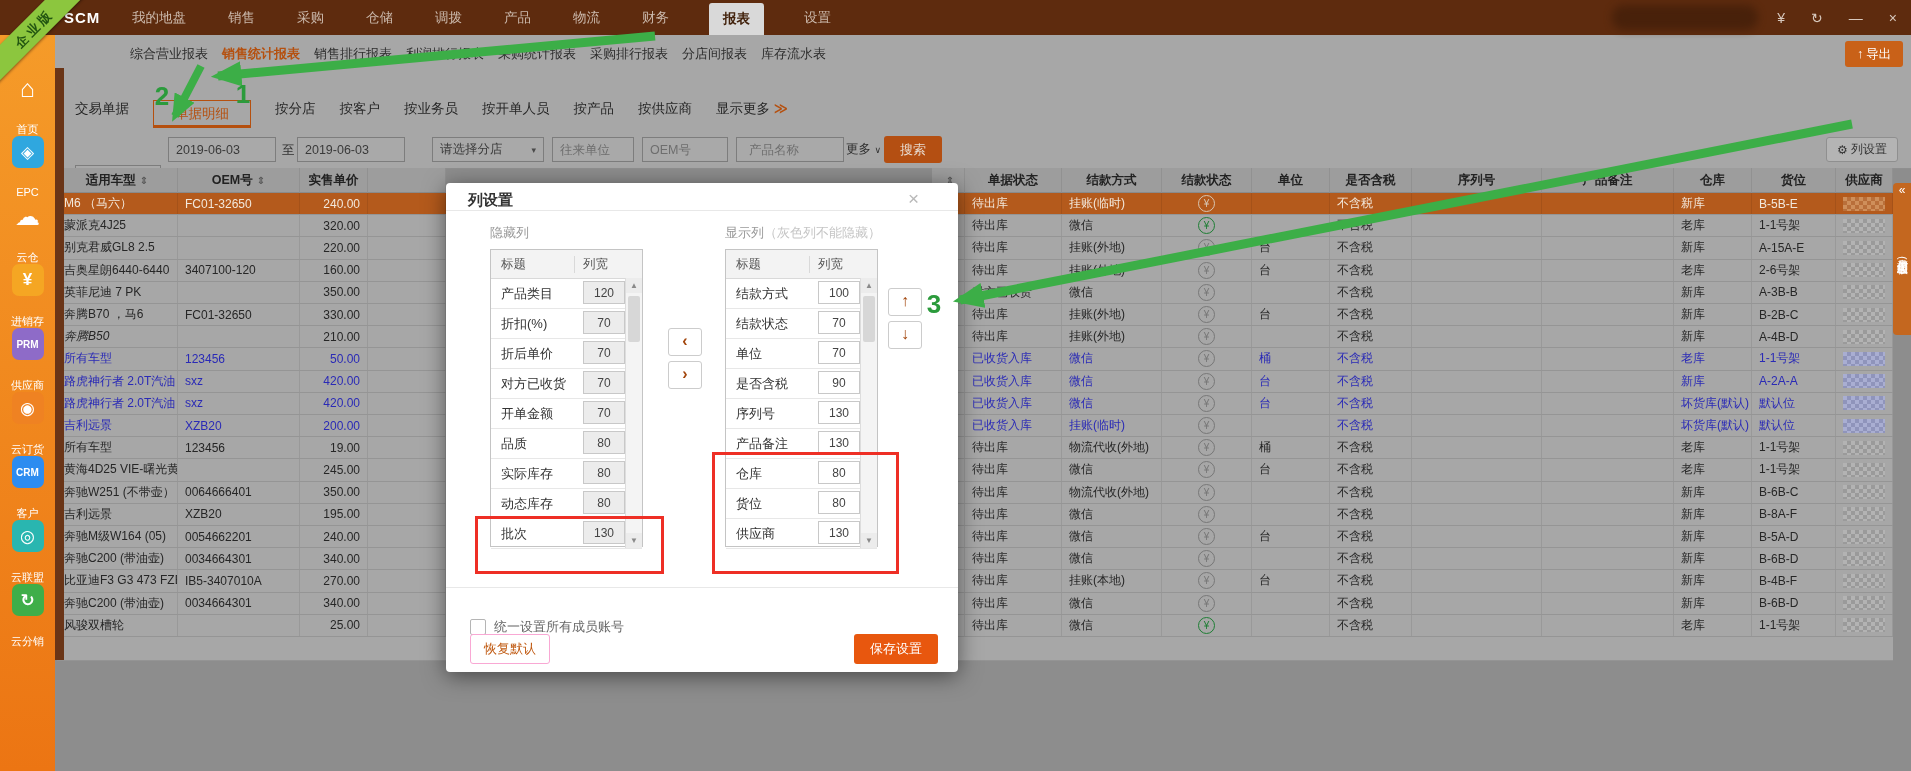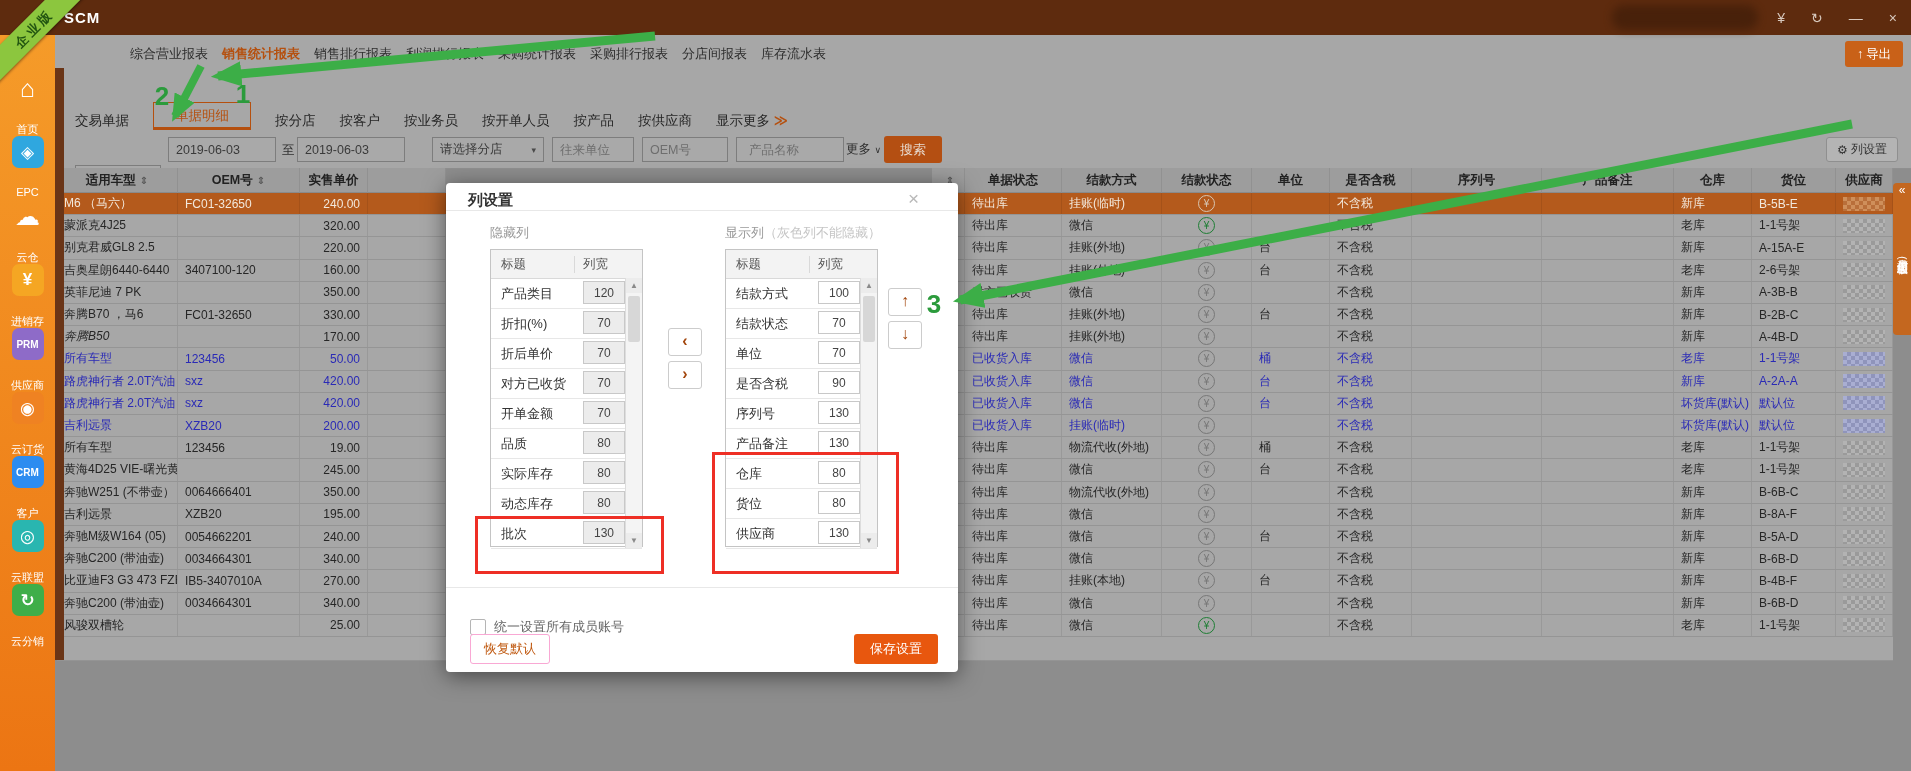--- a/index.html
+++ b/index.html
@@ -26,21 +26,21 @@
   .icon-sq{width:32px;height:32px;border-radius:7px;margin:0 auto;color:#fff;display:flex;align-items:center;justify-content:center;font-weight:bold;}
   .glyph-big{font-size:25px;color:#fff;line-height:32px;display:block;}
   #dark-strip{left:55px;top:68px;width:9px;height:592px;background:#6a3517;z-index:5;}
   
   #toppanel{left:55px;top:35px;width:1856px;height:133px;background:#a7a7a7;border-bottom:1px solid #8f8f8f;}
   #report-tabs{left:130px;top:40px;height:28px;display:flex;gap:14px;align-items:center;}
   .rtab{font-size:13px;color:#2d2d2d;cursor:pointer;white-space:nowrap;}
   .rtab.active{color:#b5500f;font-weight:bold;}
   #export-btn{left:1845px;top:41px;width:58px;height:26px;background:#c96118;color:#fff;border-radius:3px;
               font-size:12.5px;display:flex;align-items:center;justify-content:center;gap:3px;cursor:pointer;}
-  #view-tabs{left:75px;top:100px;height:30px;display:flex;gap:24px;align-items:flex-end;}
+  #view-tabs{left:75px;top:100px;height:30px;display:flex;gap:24px;align-items:flex-start;}
   .vtab{font-size:13.5px;color:#262626;cursor:pointer;white-space:nowrap;}
   .vtab.active{color:#b5500f;border:1px solid #b5500f;border-bottom:3px solid #b5500f;padding:4px 21px 2px;}
   .vtab-more{color:#262626;}
   .vtab-more b{color:#b5500f;font-weight:bold;}
   
   .fsel,.finput{background:#a9a9a9;border:1px solid #7d7d7d;height:25px;box-sizing:border-box;font-size:12.5px;color:#3a3a3a;}
   .fsel{display:flex;align-items:center;justify-content:space-between;padding:0 7px;cursor:pointer;}
   .fsel .car{font-size:9px;color:#4a4a4a;}
   .finput{padding:0 7px;outline:none;font-family:inherit;}
   .finput::placeholder{color:#6e6e6e;opacity:1;}
@@ -109,20 +109,32 @@
   .redbox{position:absolute;border:3px solid #ee2f25;z-index:56;}
   #ann-svg{position:absolute;left:0;top:0;z-index:60;pointer-events:none;}
 </style>
 </head>
 <body>
 
 <div id="app">
 
   <div id="topbar" class="abs">
     <span id="brand" class="abs">SCM</span>
+    <div id="menu" class="abs">
+        <span class="menu-item">我的地盘</span>
+        <span class="menu-item">销售</span>
+        <span class="menu-item">采购</span>
+        <span class="menu-item">仓储</span>
+        <span class="menu-item">调拨</span>
+        <span class="menu-item">产品</span>
+        <span class="menu-item">物流</span>
+        <span class="menu-item">财务</span>
+        <span class="menu-item active">报表</span>
+        <span class="menu-item">设置</span>
+      </div>
     <div id="top-redacted" class="abs"></div>
     <div id="win-icons" class="abs">
         <span class="win-ic">¥</span>
         <span class="win-ic">↻</span>
         <span class="win-ic">—</span>
         <span class="win-ic">×</span>
       </div>
   </div>
 
   <div id="sidebar" class="abs">
@@ -388,21 +400,21 @@
         <div class="cell" style="left: 1485px; width: 132px;"></div>
         <div class="cell" style="left: 1617px; width: 78px;">新库</div>
         <div class="cell" style="left: 1695px; width: 84px;">B-2B-C</div>
         <div class="cell" style="left: 1779px; width: 57px; justify-content: center;">
           <div class="mosaic"></div>
         </div>
       </div>
       <div class="row" style="top: 326.2px; height: 22.2px;">
         <div class="cell" style="left: 0px; width: 121px; font-style: italic;">奔腾B50</div>
         <div class="cell" style="left: 121px; width: 122px;"></div>
-        <div class="cell num" style="left: 243px; width: 68px;">170.00</div>
+        <div class="cell num" style="left: 243px; width: 68px;">210.00</div>
         <div class="cell" style="left: 311px; width: 78px;"></div>
         <div class="cell" style="left: 875px; width: 33px;"></div>
         <div class="cell" style="left: 908px; width: 97px;">待出库</div>
         <div class="cell" style="left: 1005px; width: 100px;">挂账(外地)</div>
         <div class="cell" style="left: 1105px; width: 90px; justify-content: center;">
           <span class="yen">¥</span>
         </div>
         <div class="cell" style="left: 1195px; width: 78px;"></div>
         <div class="cell" style="left: 1273px; width: 82px;">不含税</div>
         <div class="cell" style="left: 1355px; width: 130px;"></div>

